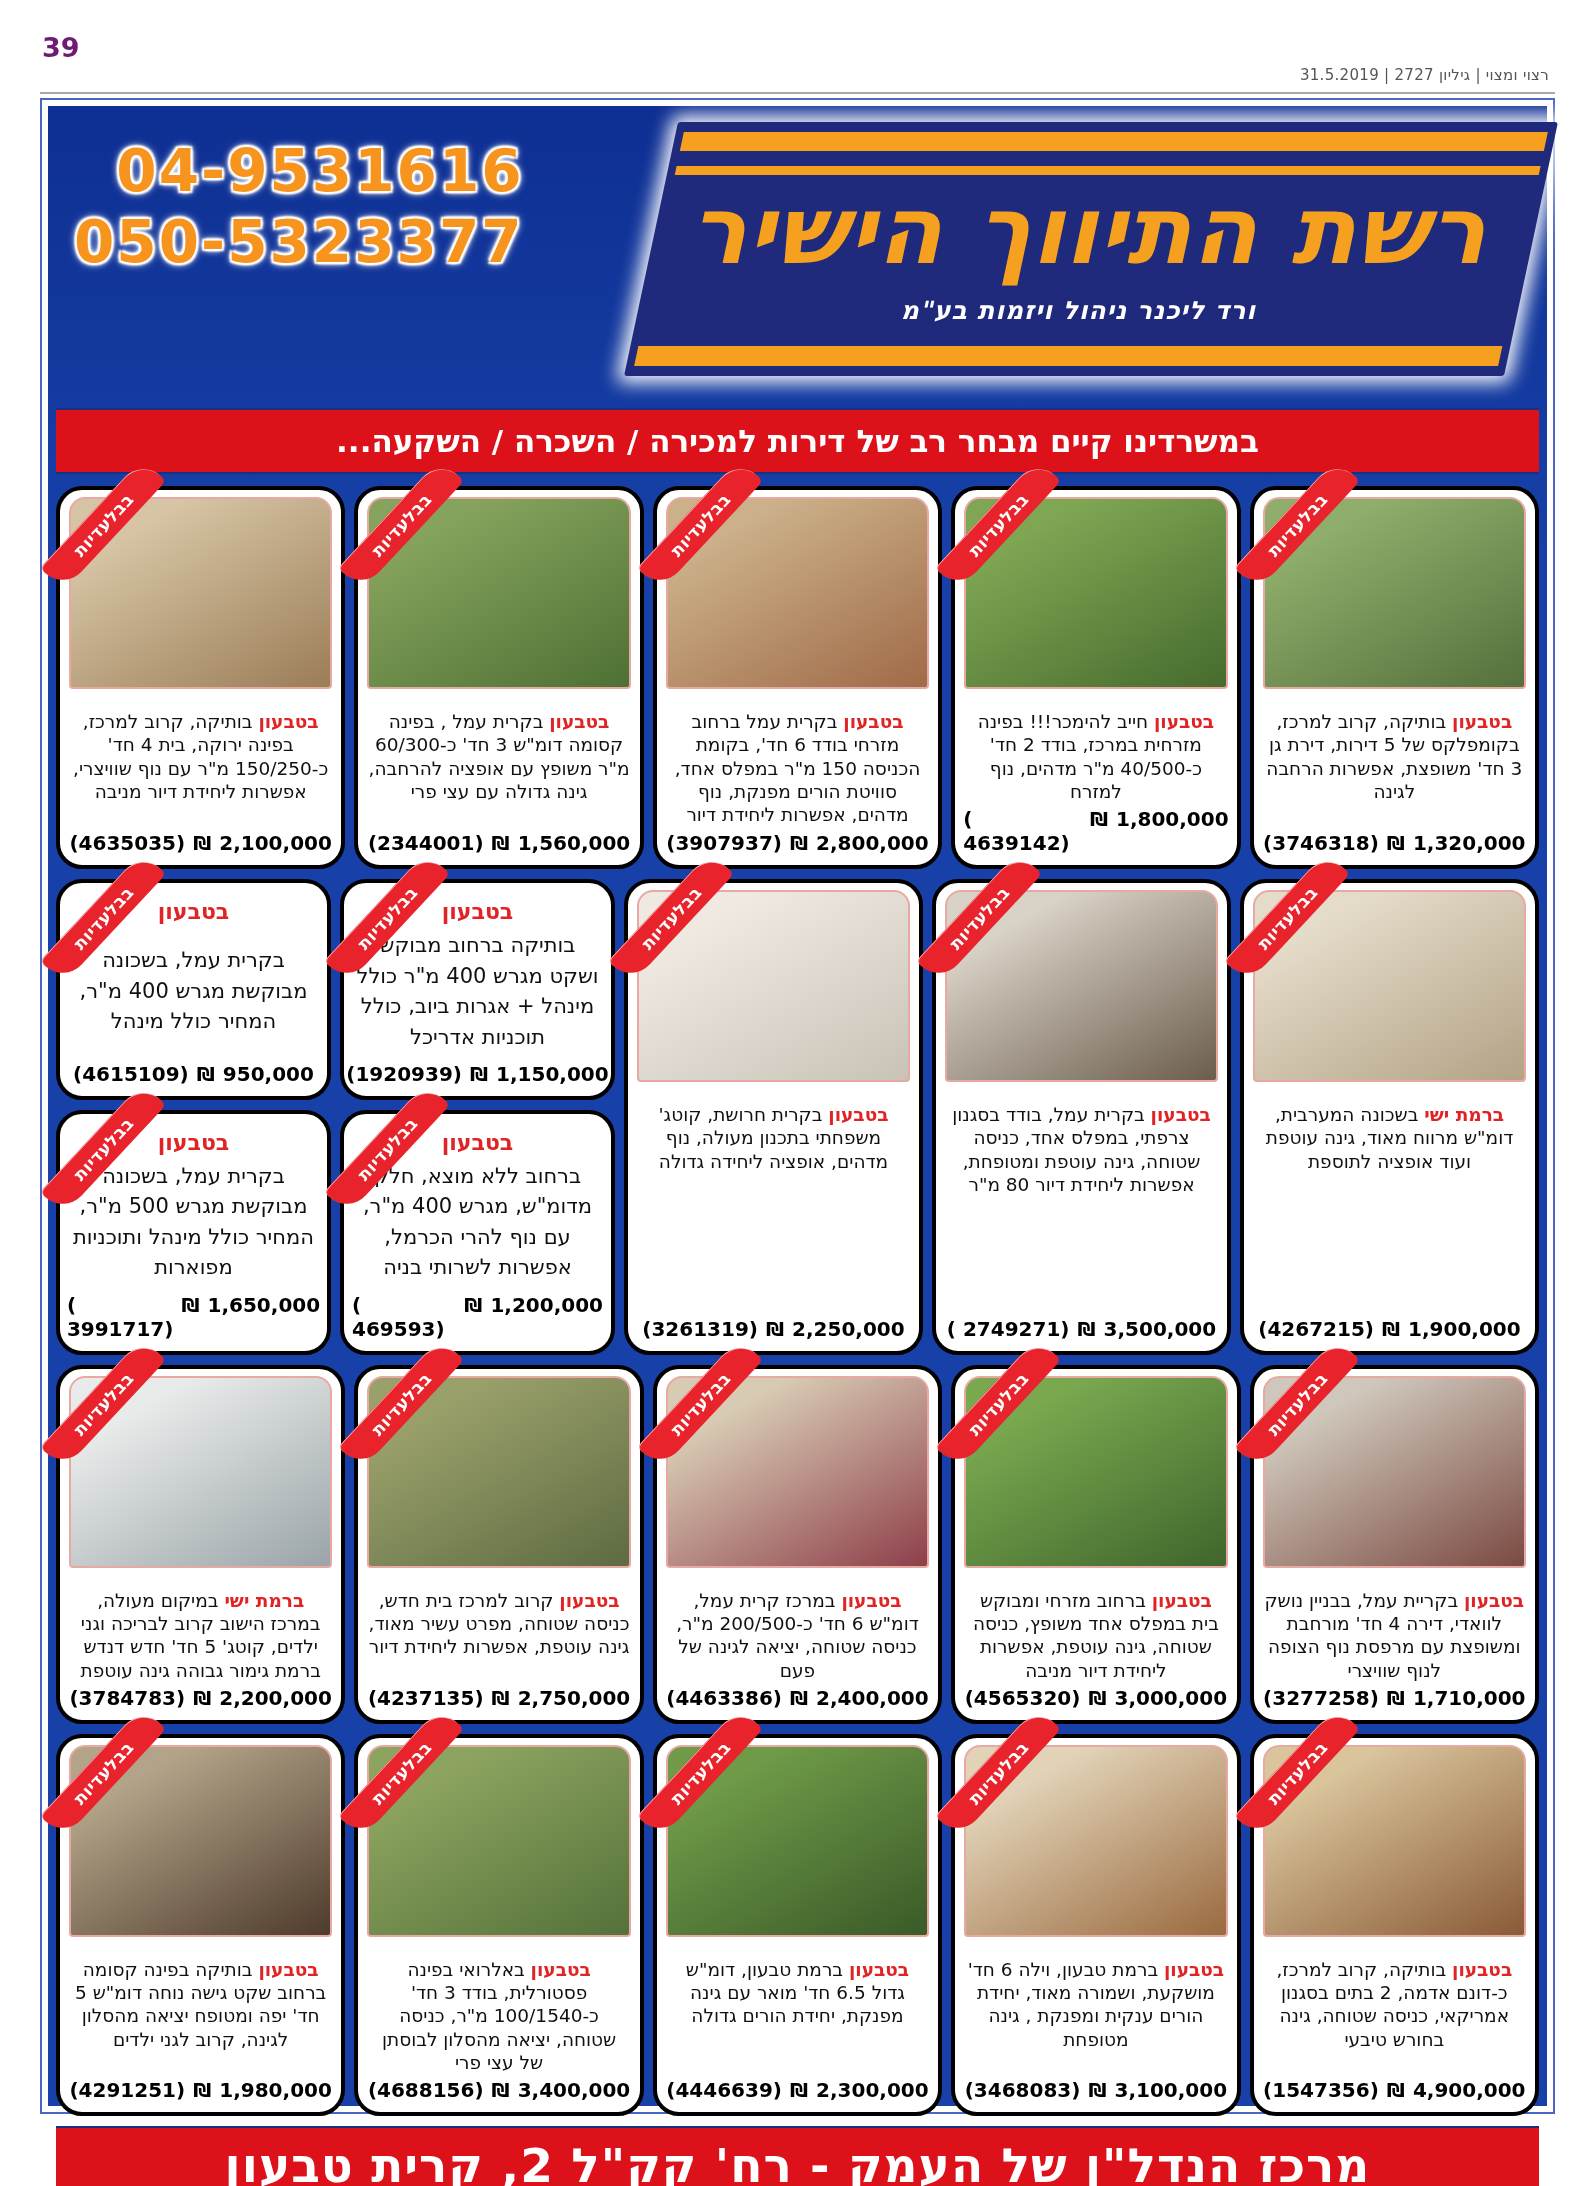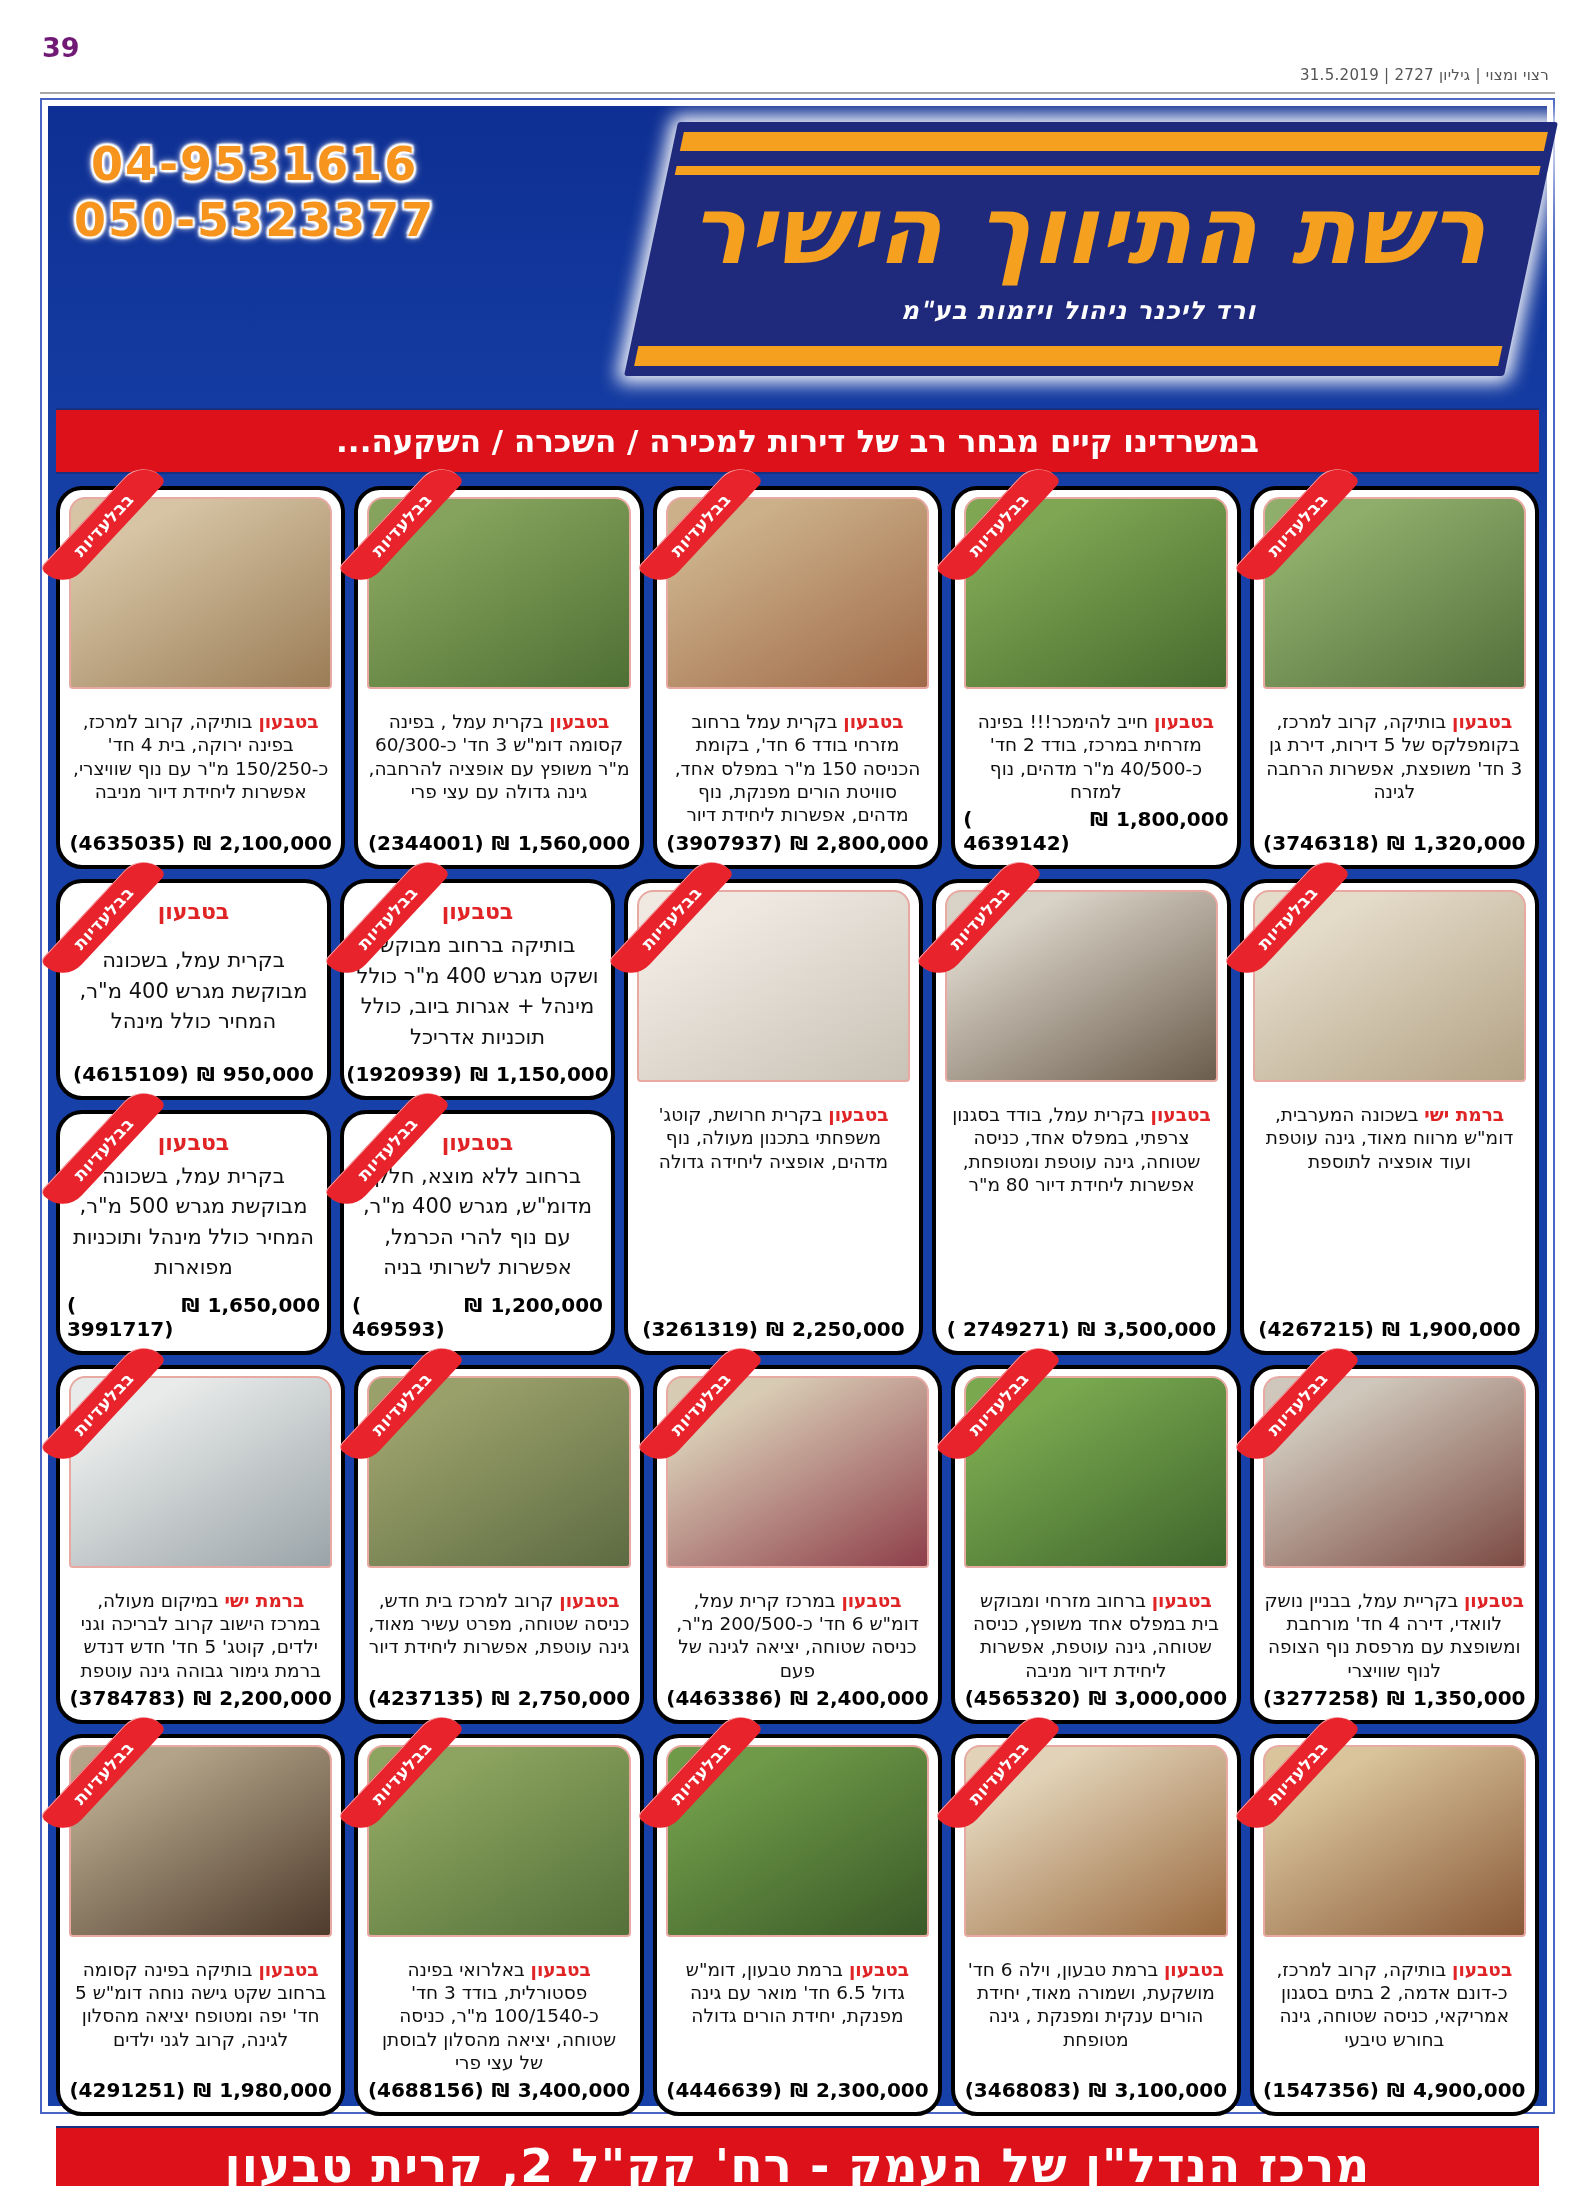--- a/index.html
+++ b/index.html
@@ -10,23 +10,23 @@
   .issue-info{position:absolute;top:66px;right:46px;font-size:15px;color:#555;direction:rtl;letter-spacing:.3px;}
   .head-rule{position:absolute;top:92px;left:40px;right:40px;border-top:2px solid #a8a8a8;}
   
   #ad{position:absolute;top:98px;left:40px;width:1515px;height:2016px;background:#fff;
       padding:6px;box-sizing:border-box;border:2px solid #4a66c4;}
   #ad-inner{width:100%;height:100%;background:linear-gradient(#0e2f93,#1741a8 22%);
             display:flex;flex-direction:column;direction:rtl;box-sizing:border-box;}
   
   .top-section{position:relative;height:298px;flex:none;}
   .phones{position:absolute;left:26px;top:30px;direction:ltr;text-align:center;}
-  .phone{font-size:46px;font-weight:bold;color:#f7941e;letter-spacing:2px;line-height:1.22;
+  .phone{font-size:58px;font-weight:bold;color:#f7941e;letter-spacing:2px;line-height:1.22;
          text-shadow:0 0 3px #fff,0 0 6px #fff,0 0 10px #fff,2px 2px 2px #fff,-2px -2px 2px #fff,
-                     2px -2px 2px #fff,-2px 2px 2px #fff;}
+                     2px -2px 2px #fff,-2px 2px 2px #fff;text-align:right;}
   .logo{position:absolute;right:16px;top:16px;width:880px;height:254px;}
   .logo-skew{position:absolute;inset:0;transform:skewX(-12deg);background:#202a7c;
              box-shadow:0 0 18px 7px rgba(255,255,255,.95);border-radius:3px;}
   .bar{position:absolute;left:8px;right:8px;background:#f5a11f;}
   .bar-top{top:10px;height:19px;}
   .bar-thin{top:44px;height:9px;}
   .bar-bottom{bottom:10px;height:20px;}
   .logo-title{position:absolute;top:62px;width:100%;text-align:center;color:#f5a11f;
               font-size:94px;font-weight:bold;line-height:1;letter-spacing:1px;}
   .logo-sub{position:absolute;top:174px;right:260px;color:#ffffff;font-size:25px;font-weight:bold;
@@ -223,21 +223,21 @@
     </div>
   </div>
             </div>
           </div>
           <div class="grid-row">
             <div class="card">
     <div class="ribbon">בבלעדיות</div>
     <div class="photo" style="background: linear-gradient(150deg, rgb(207, 199, 187) 20%, rgb(123, 74, 66));"></div>
     <p class="card-text"><span class="loc">בטבעון</span> <span>בקריית עמל, בבניין נושק לוואדי, דירה 4 חד' מורחבת ומשופצת עם מרפסת נוף הצופה לנוף שוויצרי</span></p>
     <div class="price-line">
-      <span dir="ltr">1,350,000</span>
+      <span dir="ltr">1,710,000</span>
       <span>₪</span>
       <span dir="ltr">(3277258)</span>
     </div>
   </div>
             <div class="card">
     <div class="ribbon">בבלעדיות</div>
     <div class="photo" style="background: linear-gradient(150deg, rgb(121, 168, 79) 20%, rgb(63, 102, 44));"></div>
     <p class="card-text"><span class="loc">בטבעון</span> <span>ברחוב מזרחי ומבוקש בית במפלס אחד משופץ, כניסה שטוחה, גינה עוטפת, אפשרות ליחידת דיור מניבה</span></p>
     <div class="price-line">
       <span dir="ltr">3,000,000</span>

